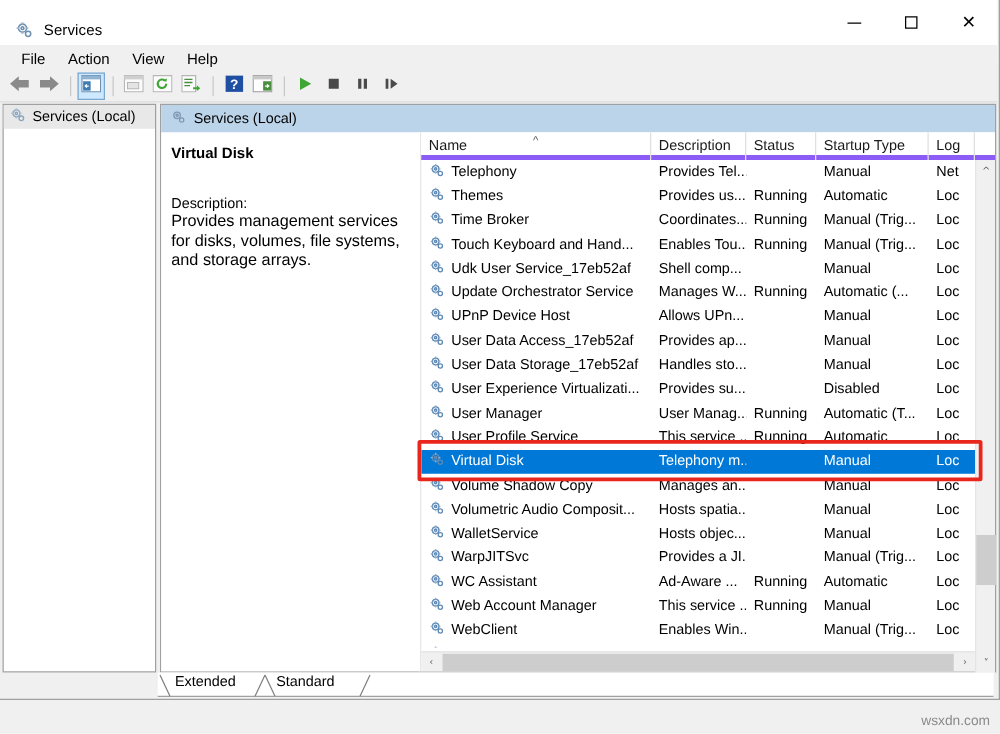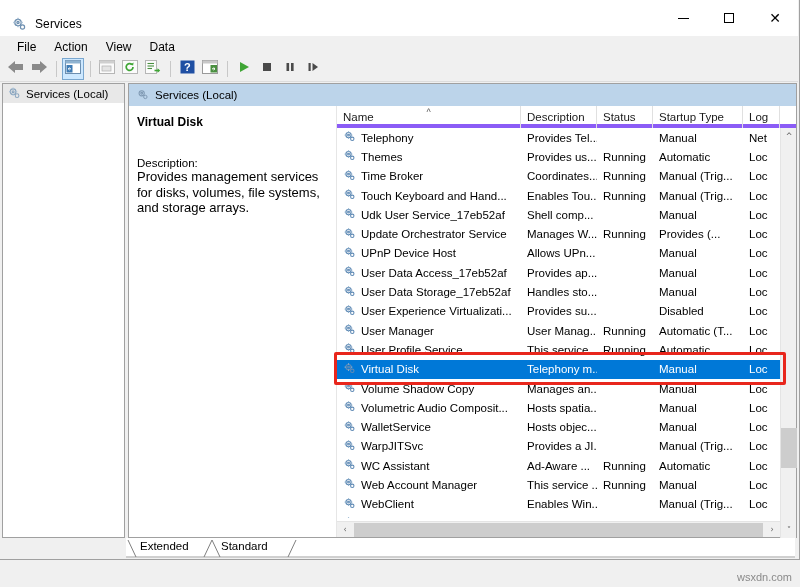--- a/index.html
+++ b/index.html
@@ -301,21 +301,21 @@
         <div class="winbtn close">
           <span class="glyph-close">✕</span>
         </div>
       </div>
     </div>
 
     <div class="menubar">
       <div class="menuitem">File</div>
       <div class="menuitem">Action</div>
       <div class="menuitem">View</div>
-      <div class="menuitem">Data</div>
+      <div class="menuitem">Help</div>
     </div>
 
     <div class="toolbar">
 
       <div class="tbtn">
         <span>
           <svg width="18" height="14" viewBox="0 0 18 14">
             <path d="M8 1 L8 4 L16 4 L16 10 L8 10 L8 13 L1 7 Z" fill="#8a8a8a"></path>
           </svg>
         </span>
@@ -677,21 +677,21 @@
   </svg></span>
                     <span>Update Orchestrator Service</span>
                   </div>
                   <div class="lv-cell c-desc">
                     <span>Manages W...</span>
                   </div>
                   <div class="lv-cell c-status">
                     <span>Running</span>
                   </div>
                   <div class="lv-cell c-startup">
-                    <span>Provides (...</span>
+                    <span>Automatic (...</span>
                   </div>
                   <div class="lv-cell c-logon">
                     <span>Loc</span>
                   </div>
                 </div>
                 <div class="lv-row">
                   <div class="lv-cell c-name">
                     <span class="svcicon">
   <svg width="13" height="13" viewBox="0 0 16 16">
     <g fill="none" stroke="#5f8ab5" stroke-width="1.4">

